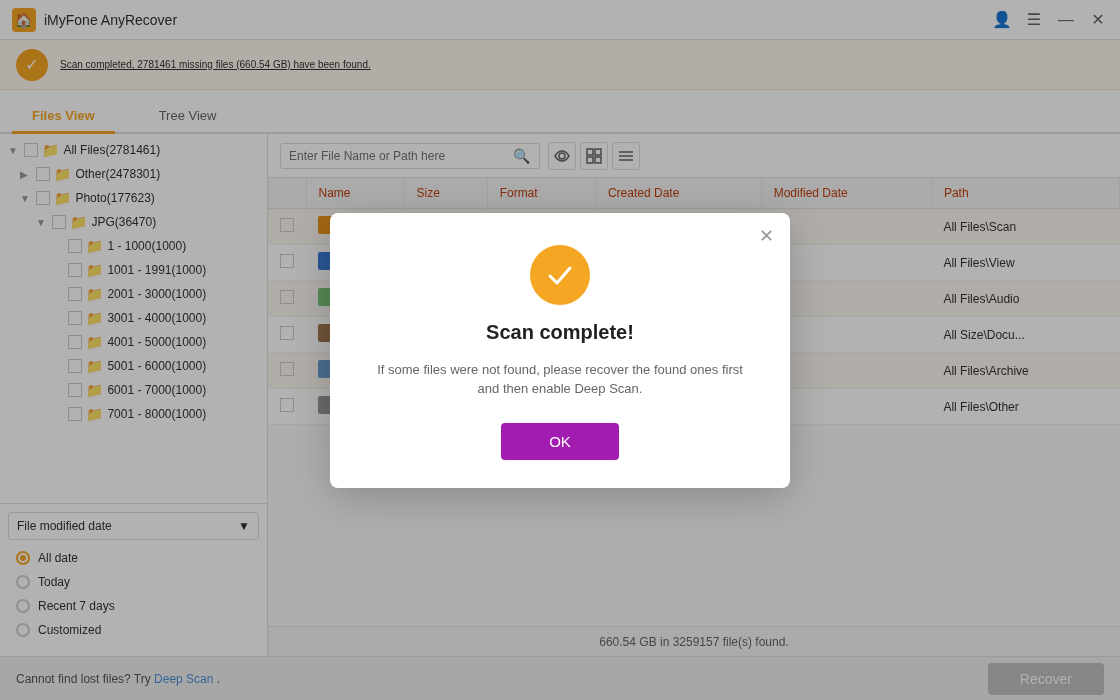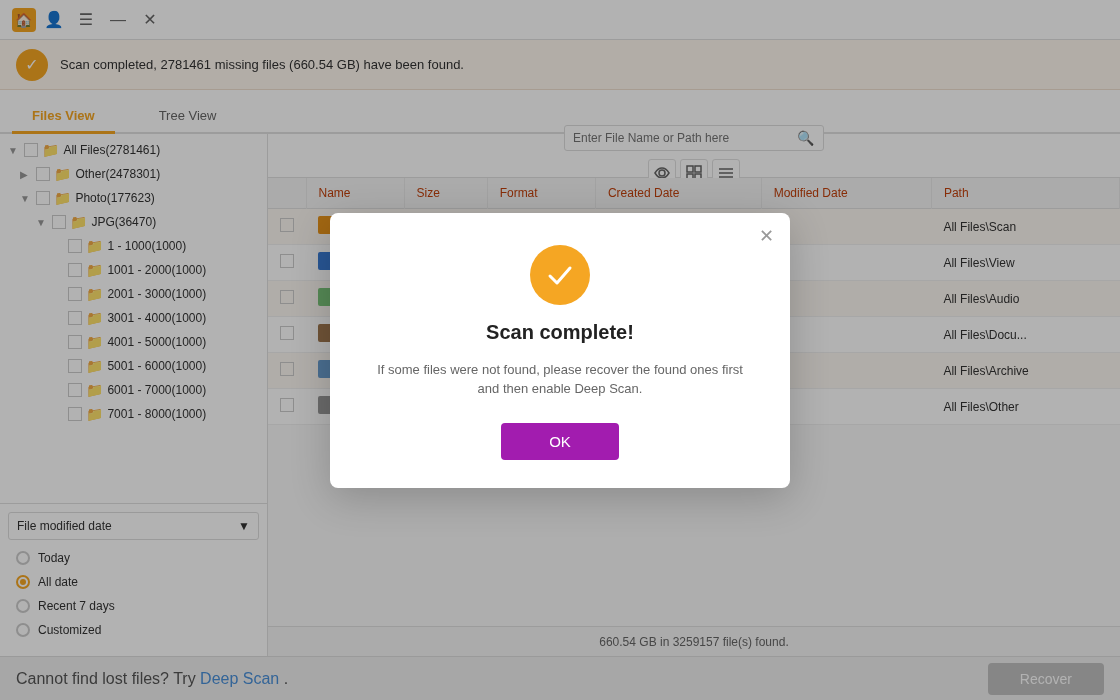--- a/index.html
+++ b/index.html
@@ -73,21 +73,22 @@
       border-radius: 50%;
       display: flex;
       align-items: center;
       justify-content: center;
       color: white;
       font-size: 16px;
       flex-shrink: 0;
     }
     .notif-text {
       color: #333;
-      font-size: 13px;
+      font-size: 10px;
+      text-decoration: underline;
     }
 
     
     #main-layout {
       display: flex;
       height: calc(700px - 40px - 50px - 44px - 44px);
     }
 
     
     #tabs-bar {
@@ -201,23 +202,22 @@
       flex-direction: column;
       position: relative;
     }
     #search-bar {
       height: 44px;
       background: #fff;
       display: flex;
       align-items: center;
       padding: 0 12px;
       border-bottom: 1px solid #e0e0e0;
-      justify-content: center;
+      justify-content: flex-start;
       gap: 8px;
-      flex-direction: column;
     }
     .search-input-wrap {
       display: flex;
       align-items: center;
       border: 1px solid #ddd;
       border-radius: 3px;
       padding: 4px 8px;
       background: #fff;
       width: 260px;
       gap: 6px;
@@ -309,21 +309,21 @@
     #bottom-bar {
       height: 44px;
       background: #f0f0f0;
       border-top: 1px solid #ddd;
       display: flex;
       align-items: center;
       padding: 0 16px;
       justify-content: space-between;
     }
     .bottom-hint {
-      font-size: 16px;
+      font-size: 12px;
       color: #555;
       text-align: center;
     }
     .bottom-hint a {
       color: #4a90d9;
       text-decoration: none;
     }
     .recover-btn {
       background: #c0c0c0;
       color: #fff;
@@ -405,20 +405,21 @@
     
     ::-webkit-scrollbar { width: 6px; }
     ::-webkit-scrollbar-track { background: #f5f5f5; }
     ::-webkit-scrollbar-thumb { background: #ddd; border-radius: 3px; }
   </style>
 </head>
 <body>
 
 <div id="title-bar">
   <div class="app-icon">🏠</div>
+  <span class="title-text">iMyFone AnyRecover</span>
   <div class="window-controls">
     <span class="win-ctrl">👤</span>
     <span class="win-ctrl">☰</span>
     <span class="win-ctrl">—</span>
     <span class="win-ctrl">✕</span>
   </div>
 </div>
 
 <div id="notification-bar">
   <div class="notif-icon">✓</div>
@@ -466,21 +467,21 @@
       <div class="tree-item indent-3">
         <span class="arrow" style="visibility:hidden;"></span>
         <span class="check"></span>
         <span class="folder-icon">📁</span>
         <span>1 - 1000(1000)</span>
       </div>
       <div class="tree-item indent-3">
         <span class="arrow" style="visibility:hidden;"></span>
         <span class="check"></span>
         <span class="folder-icon">📁</span>
-        <span>1001 - 2000(1000)</span>
+        <span>1001 - 1991(1000)</span>
       </div>
       <div class="tree-item indent-3">
         <span class="arrow" style="visibility:hidden;"></span>
         <span class="check"></span>
         <span class="folder-icon">📁</span>
         <span>2001 - 3000(1000)</span>
       </div>
       <div class="tree-item indent-3">
         <span class="arrow" style="visibility:hidden;"></span>
         <span class="check"></span>
@@ -513,26 +514,26 @@
       </div>
     </div>
 
     <div id="filter-area">
       <div class="filter-dropdown">
         <span>File modified date</span>
         <span>▼</span>
       </div>
       <div class="filter-options">
         <div class="radio-option">
+          <span class="radio-circle selected"></span>
+          <span>All date</span>
+        </div>
+        <div class="radio-option">
           <span class="radio-circle"></span>
           <span>Today</span>
-        </div>
-        <div class="radio-option">
-          <span class="radio-circle selected"></span>
-          <span>All date</span>
         </div>
         <div class="radio-option">
           <span class="radio-circle"></span>
           <span>Recent 7 days</span>
         </div>
         <div class="radio-option">
           <span class="radio-circle"></span>
           <span>Customized</span>
         </div>
       </div>
@@ -613,21 +614,21 @@
       <td>--</td>
       <td>All Files\Audio</td>
     </tr>
             <tr>
       <td class="check-cell"><span class="file-check"></span></td>
       <td><span class="file-color-bar" style="background:#a07850;"></span></td>
       <td></td>
       <td></td>
       <td></td>
       <td>--</td>
-      <td>All Files\Docu...</td>
+      <td>All Size\Docu...</td>
     </tr>
             <tr>
       <td class="check-cell"><span class="file-check"></span></td>
       <td><span class="file-color-bar" style="background:#6a9ecf;"></span></td>
       <td></td>
       <td></td>
       <td></td>
       <td>--</td>
       <td>All Files\Archive</td>
     </tr>

